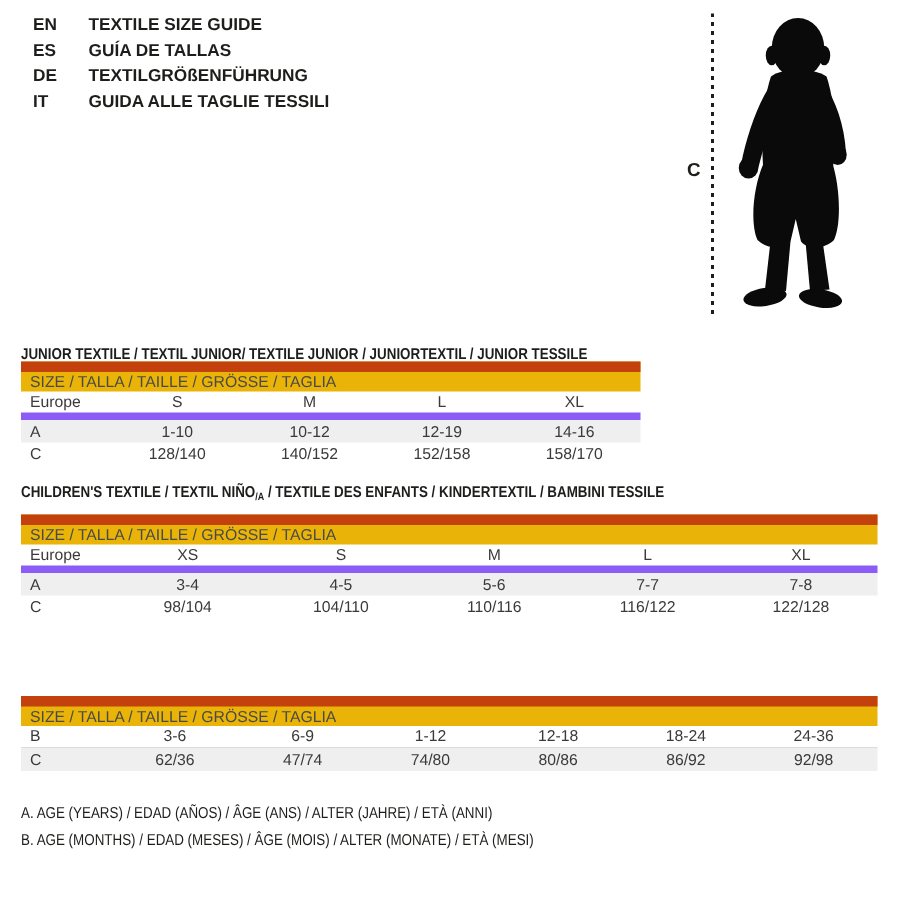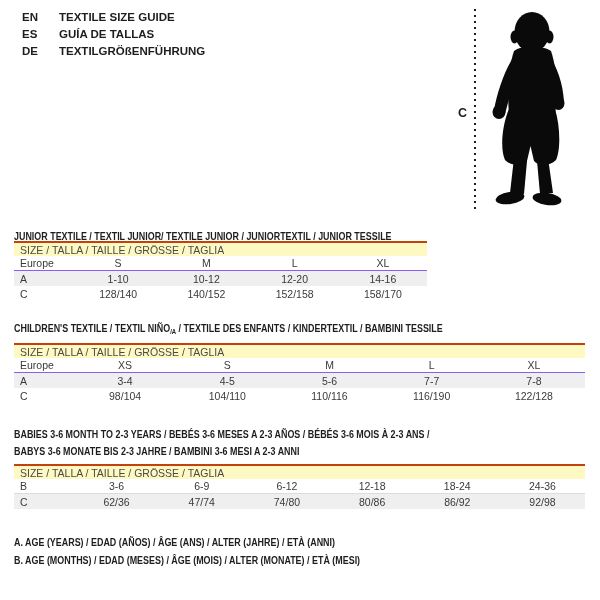--- a/index.html
+++ b/index.html
@@ -21,52 +21,56 @@
     position:absolute; left:22px; top:3px; height:201px; width:2px;
     background-image:repeating-linear-gradient(to bottom, #1d1d1b 0 2.4px, transparent 2.4px 6px);
   }
   .height-label { position:absolute; left:6px; top:100px; font-weight:bold; font-size:12.5px; }
   .baby-svg { position:absolute; left:31px; top:3px; }
 
   
   .tbl-title { position:absolute; left:14px; font-weight:bold; font-size:10.5px; line-height:16.5px; }
   .size-table { position:absolute; left:14px; }
   .tbl-head {
-    border-top:2px solid #c2410c; background:#fef9c3; height:13px;
+    border-top:7px solid #c2410c; background:#eab308; height:13px;
     display:flex; align-items:center; padding-left:6px; box-sizing:content-box;
     font-size:10.5px; color:#4a4a4a;
   }
   .trow { display:flex; align-items:center; height:15px; font-size:10.5px; color:#3a3a3a; }
   .trow .lbl { width:60px; padding-left:6px; box-sizing:border-box; }
   .trow .cell { flex:1; text-align:center; }
-  .r-divider { border-bottom:1px solid #8b5cf6; height:14px; }
+  .r-divider { border-bottom:5px solid #8b5cf6; height:14px; }
   .r-divider-light { border-bottom:1px solid #dcdcdc; height:14px; }
   .r-shaded { background:#efefef; }
 
   
   .footnotes { position:absolute; left:14px; top:536px; }
-  .footnote { height:17.5px; font-weight:bold; font-size:10.5px; }
+  .footnote { height:17.5px; font-weight:normal; font-size:10.5px; }
 </style>
 </head>
 <body>
 
 <div class="canvas">
 
   <div class="lang-list">
     <div class="lang-row">
       <span class="lang-code">EN</span>
       <span>TEXTILE SIZE GUIDE</span>
     </div>
     <div class="lang-row">
       <span class="lang-code">ES</span>
       <span>GUÍA DE TALLAS</span>
     </div>
     <div class="lang-row">
       <span class="lang-code">DE</span>
       <span>TEXTILGRÖßENFÜHRUNG</span>
+    </div>
+    <div class="lang-row">
+      <span class="lang-code">IT</span>
+      <span>GUIDA ALLE TAGLIE TESSILI</span>
     </div>
   </div>
 
   <div class="figure">
     <span class="height-label">C</span>
     <div class="height-line"></div>
     <svg class="baby-svg" width="96" height="200" viewBox="0 0 96 200">
       <g fill="#0a0a0a">
         <ellipse cx="49" cy="23" rx="17.5" ry="20"></ellipse>
         <ellipse cx="31.5" cy="28" rx="4" ry="6.5"></ellipse>
@@ -96,21 +100,21 @@
       <span class="lbl">Europe</span>
       <span class="cell">S</span>
       <span class="cell">M</span>
       <span class="cell">L</span>
       <span class="cell">XL</span>
     </div>
     <div class="trow r-shaded">
       <span class="lbl">A</span>
       <span class="cell">1-10</span>
       <span class="cell">10-12</span>
-      <span class="cell">12-20</span>
+      <span class="cell">12-19</span>
       <span class="cell">14-16</span>
     </div>
     <div class="trow">
       <span class="lbl">C</span>
       <span class="cell">128/140</span>
       <span class="cell">140/152</span>
       <span class="cell">152/158</span>
       <span class="cell">158/170</span>
     </div>
   </div>
@@ -136,38 +140,34 @@
       <span class="cell">4-5</span>
       <span class="cell">5-6</span>
       <span class="cell">7-7</span>
       <span class="cell">7-8</span>
     </div>
     <div class="trow">
       <span class="lbl">C</span>
       <span class="cell">98/104</span>
       <span class="cell">104/110</span>
       <span class="cell">110/116</span>
-      <span class="cell">116/190</span>
+      <span class="cell">116/122</span>
       <span class="cell">122/128</span>
     </div>
   </div>
 
-  <div class="tbl-title" style="top:426px;">
-    <div><span class="cx">BABIES 3-6 MONTH TO 2-3 YEARS / BEBÉS 3-6 MESES A 2-3 AÑOS / BÉBÉS 3-6 MOIS À 2-3 ANS /</span></div>
-    <div><span class="cx">BABYS 3-6 MONATE BIS 2-3 JAHRE / BAMBINI 3-6 MESI A 2-3 ANNI</span></div>
-  </div>
   <div class="size-table" style="top:464px; width:571px;">
     <div class="tbl-head">
       <span>SIZE / TALLA / TAILLE / GRÖSSE / TAGLIA</span>
     </div>
     <div class="trow r-divider-light">
       <span class="lbl">B</span>
       <span class="cell">3-6</span>
       <span class="cell">6-9</span>
-      <span class="cell">6-12</span>
+      <span class="cell">1-12</span>
       <span class="cell">12-18</span>
       <span class="cell">18-24</span>
       <span class="cell">24-36</span>
     </div>
     <div class="trow r-shaded">
       <span class="lbl">C</span>
       <span class="cell">62/36</span>
       <span class="cell">47/74</span>
       <span class="cell">74/80</span>
       <span class="cell">80/86</span>

